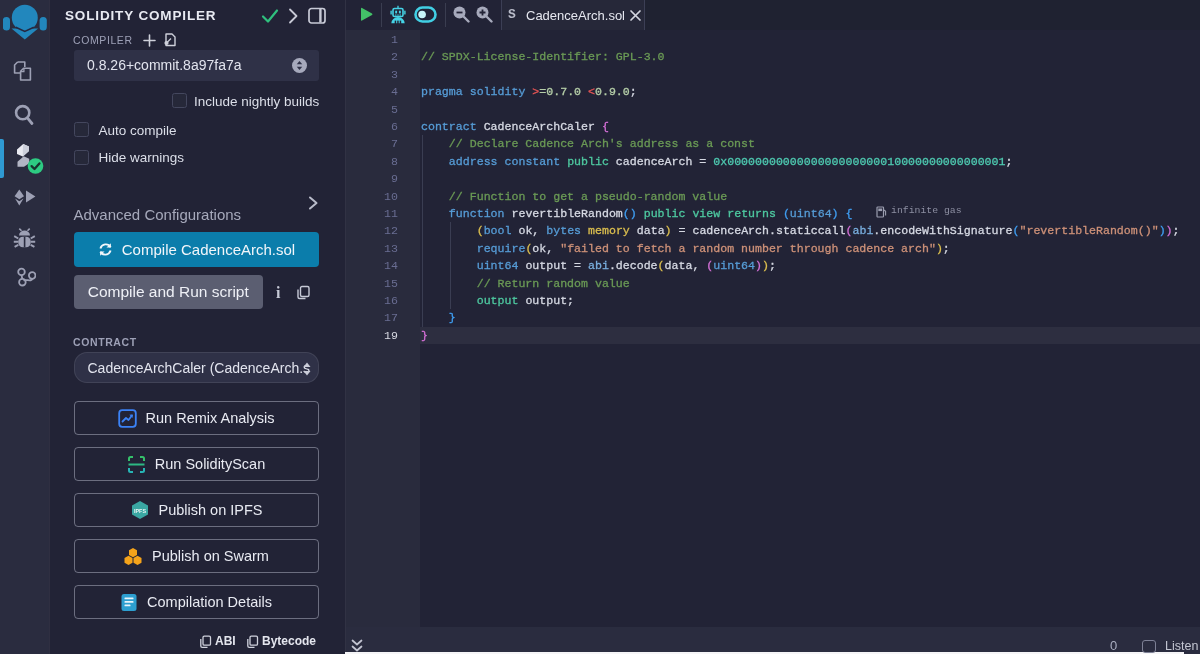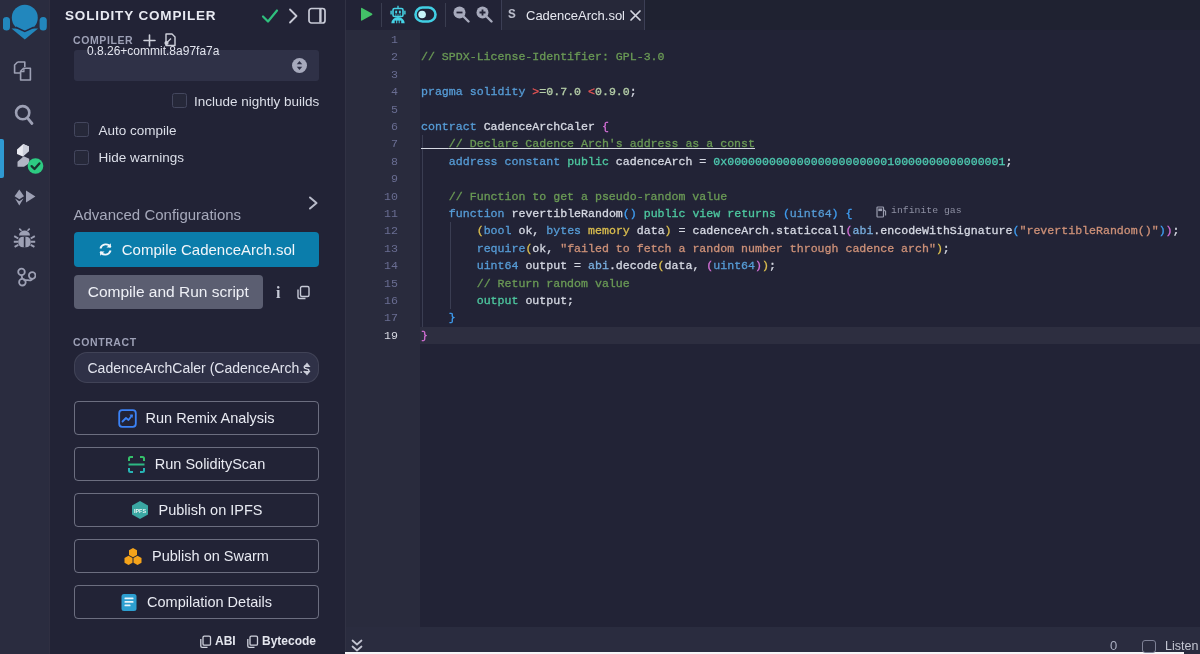--- a/index.html
+++ b/index.html
@@ -62,21 +62,21 @@
     <div class="lnum" style="top:257.1px;">14</div>
     <div class="lnum" style="top:274.5px;">15</div>
     <div class="lnum" style="top:291.9px;">16</div>
     <div class="lnum" style="top:309.3px;">17</div>
     <div class="lnum" style="top:326.7px;color:#d8dae3;">19</div>
   </div>
   <div id="code">
     <div class="codeline" style="top:48.3px;"><span class="cc">// SPDX-License-Identifier: GPL-3.0</span></div>
     <div class="codeline" style="top:83.1px;"><span class="cb">pragma solidity </span><span class="cr">&gt;</span><span class="cv">=0.7.0</span> <span class="cr">&lt;</span><span class="cv">0.9.0</span>;</div>
     <div class="codeline" style="top:117.9px;"><span class="cb">contract</span> CadenceArchCaler <span class="cp">{</span></div>
-    <div class="codeline" style="top:135.3px;text-decoration:underline;">    <span class="cc">// Declare Cadence Arch's address as a const</span></div>
+    <div class="codeline" style="top:135.3px;">    <span class="cc">// Declare Cadence Arch's address as a const</span></div>
     <div class="codeline" style="top:152.7px;">    <span class="cb">address</span> <span class="cb">constant</span> <span class="cm">public</span> cadenceArch = <span class="cn">0x0000000000000000000000010000000000000001</span>;</div>
     <div class="codeline" style="top:187.5px;">    <span class="cc">// Function to get a pseudo-random value</span></div>
     <div class="codeline" style="top:204.9px;">    <span class="cb">function</span> revertibleRandom<span class="ck">()</span> <span class="cm">public</span> <span class="cm">view</span> <span class="cm">returns</span> <span class="ck">(</span><span class="cb">uint64</span><span class="ck">)</span> <span class="ck">{</span></div>
     <div class="codeline" style="top:222.3px;">        <span class="cy">(</span><span class="cb">bool</span> ok, <span class="cb">bytes</span> <span class="cy">memory</span> data<span class="cy">)</span> = cadenceArch.staticcall<span class="cp">(</span><span class="ca">abi</span>.encodeWithSignature<span class="ck">(</span><span class="cs">"revertibleRandom()"</span><span class="ck">)</span><span class="cp">)</span>;</div>
     <div class="codeline" style="top:239.7px;">        <span class="cb">require</span><span class="cy">(</span>ok, <span class="cs">"failed to fetch a random number through cadence arch"</span><span class="cy">)</span>;</div>
     <div class="codeline" style="top:257.1px;">        <span class="cb">uint64</span> output = <span class="ca">abi</span>.decode<span class="cy">(</span>data, <span class="cp">(</span><span class="cb">uint64</span><span class="cp">)</span><span class="cy">)</span>;</div>
     <div class="codeline" style="top:274.5px;">        <span class="cc">// Return random value</span></div>
     <div class="codeline" style="top:291.9px;">        <span class="cm">output</span> output;</div>
     <div class="codeline" style="top:309.3px;">    <span class="ck">}</span></div>
     <div class="codeline" style="top:326.7px;"><span class="cp">}</span></div>
@@ -97,32 +97,32 @@
         <polyline points="3,9.5 8,14.5 17,3.5" fill="none" stroke="#2fc07e" stroke-width="2.2" stroke-linecap="round" stroke-linejoin="round"></polyline>
       </svg>
     <svg class="abs" style="left:287px;top:7px;" width="12" height="18" viewBox="0 0 12 18">
         <polyline points="3,2.5 9.5,9 3,15.5" fill="none" stroke="#c8cad6" stroke-width="1.8" stroke-linecap="round" stroke-linejoin="round"></polyline>
       </svg>
     <svg class="abs" style="left:308px;top:7px;" width="19" height="18" viewBox="0 0 19 18">
         <rect x="1" y="1.5" width="16" height="14.5" rx="2.5" fill="none" stroke="#c8cad6" stroke-width="1.7"></rect>
         <rect x="11.2" y="2" width="2.4" height="13.5" fill="#c8cad6"></rect>
       </svg>
 
-    <div class="abs" style="left:73px;top:34px;font-size:10.5px;font-weight:700;letter-spacing:0.6px;color:#9da0b6;">COMPILER</div>
+    <div class="abs" style="left:73px;top:34px;font-size:10.5px;font-weight:400;letter-spacing:0.6px;color:#9da0b6;">COMPILER</div>
     <svg class="abs" style="left:142px;top:33px;" width="15" height="15" viewBox="0 0 15 15">
         <path d="M7.5 2 V13 M2 7.5 H13" stroke="#ced0da" stroke-width="1.6" stroke-linecap="round"></path>
       </svg>
     <svg class="abs" style="left:162px;top:32px;" width="15" height="16" viewBox="0 0 15 16">
         <path d="M4 2 h6 l3 3 v8.5 h-9 z" fill="none" stroke="#ced0da" stroke-width="1.4" stroke-linejoin="round"></path>
         <circle cx="4.5" cy="11" r="2.1" fill="#ced0da"></circle>
         <path d="M5 10.5 L9 6.5" stroke="#ced0da" stroke-width="1.3"></path>
       </svg>
 
     <div class="abs" style="left:73.5px;top:50px;width:245px;height:31px;background:#2f3147;border-radius:3px;"></div>
-    <div class="abs" style="left:87px;top:36px;height:43px;line-height:31px;font-size:12px;color:#e2e4ee;">0.8.26+commit.8a97fa7a</div>
+    <div class="abs" style="left:87px;top:50px;height:43px;line-height:31px;font-size:14px;color:#e2e4ee;">0.8.26+commit.8a97fa7a</div>
     <svg class="abs" style="left:292px;top:58px;" width="15" height="15" viewBox="0 0 17 17">
         <circle cx="8.5" cy="8.5" r="8.5" fill="#a6a9bc"></circle>
         <path d="M8.5 3.4 L11.6 7 H5.4 Z" fill="#2f3147"></path>
         <path d="M8.5 13.6 L11.6 10 H5.4 Z" fill="#2f3147"></path>
       </svg>
 
     <div class="abs" style="left:172px;top:93px;width:15px;height:15px;border:1px solid #44475e;border-radius:2.5px;background:#262839;"></div>
     <div class="abs" style="left:194px;top:93.5px;font-size:13.5px;color:#dcdfe9;">Include nightly builds</div>
 
     <div class="abs" style="left:73.5px;top:122px;width:15px;height:15px;border:1px solid #44475e;border-radius:2.5px;background:#262839;"></div>

